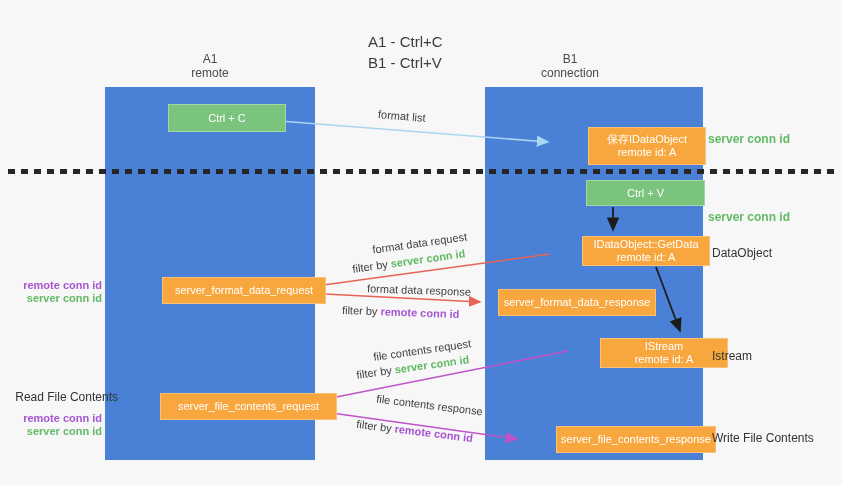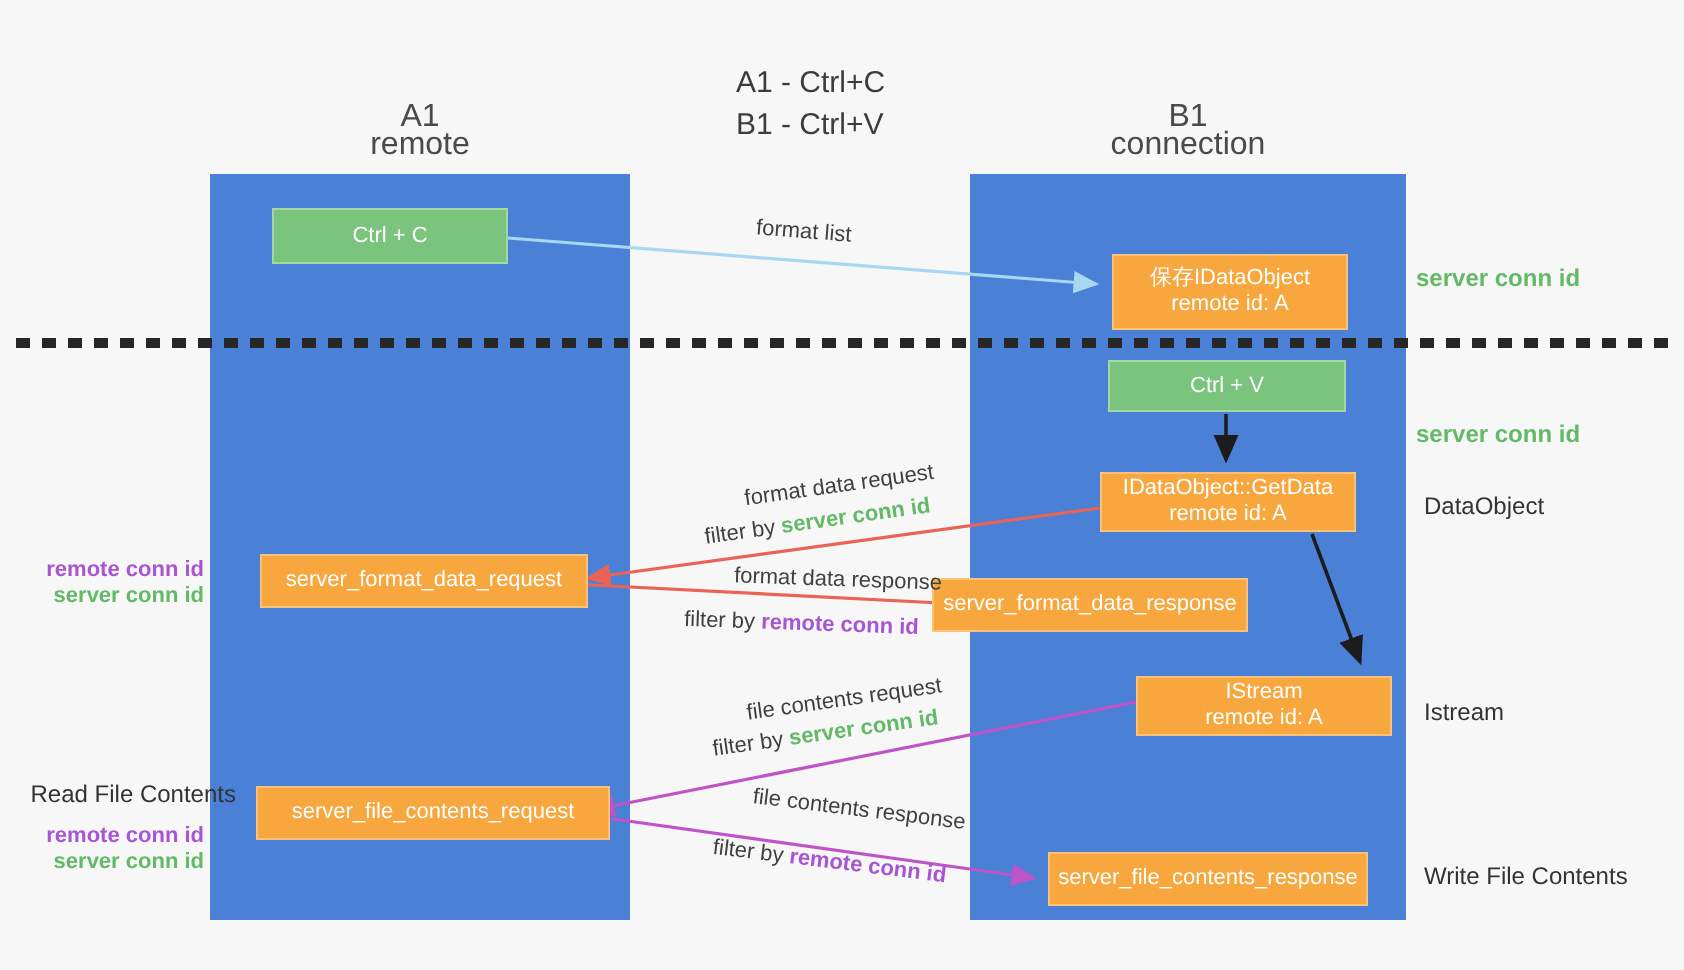--- a/index.html
+++ b/index.html
@@ -11,26 +11,27 @@
   *{margin:0;padding:0;box-sizing:border-box;}
   html,body{width:842px;height:485px;}
   body{
     font-family:"Liberation Sans","DejaVu Sans",sans-serif;
     background:var(--bg); color:var(--ink);
     position:relative; overflow:hidden;
   }
   .stage{position:absolute;inset:0;width:842px;height:485px;}
   .abs{position:absolute;}
   .title{font-size:15px;line-height:21px;color:#3c3c3c;}
-  .lane-head{font-size:16px;line-height:14px;color:#4a4a4a;text-align:center;}
+  .lane-head{font-size:12px;line-height:14px;color:#4a4a4a;text-align:center;}
   .lane{background:var(--lane-blue);}
   .node{
     display:flex;flex-direction:column;align-items:center;justify-content:center;
     color:#fff;font-size:11px;line-height:13px;text-align:center;
     border:1px solid rgba(255,255,255,0.30);
+    margin-left:32px;
   }
   .green{background:var(--box-green);}
   .orange{background:var(--box-orange);}
   .divider{
     height:5px;
     background:repeating-linear-gradient(90deg,#262626 0 7px,transparent 7px 13px);
   }
   .alabel{font-size:11px;line-height:13px;color:#3f3f3f;white-space:nowrap;}
   .akey{font-weight:bold;}
   .k-green{color:var(--text-green);}
@@ -51,21 +52,21 @@
 
   <div class="abs title" style="left:368px;top:7px;margin-top:24px;">
     <div>A1 - Ctrl+C</div>
     <div>B1 - Ctrl+V</div>
   </div>
 
   <div class="abs lane-head" style="left:105px;top:52px;width:210px;">
     <div>A1</div>
     <div>remote</div>
   </div>
-  <div class="abs lane-head" style="left:485px;top:52px;width:218px;">
+  <div class="abs lane-head" style="left:461px;top:52px;width:218px;">
     <div>B1</div>
     <div>connection</div>
   </div>
 
   <div class="abs lane" style="left:105px;top:87px;width:210px;height:373px;"></div>
   <div class="abs lane" style="left:485px;top:87px;width:218px;height:373px;"></div>
 
   <div class="abs divider" style="left:8px;top:169px;width:827px;"></div>
 
   <svg class="arrows" width="842" height="485" viewBox="0 0 842 485">

